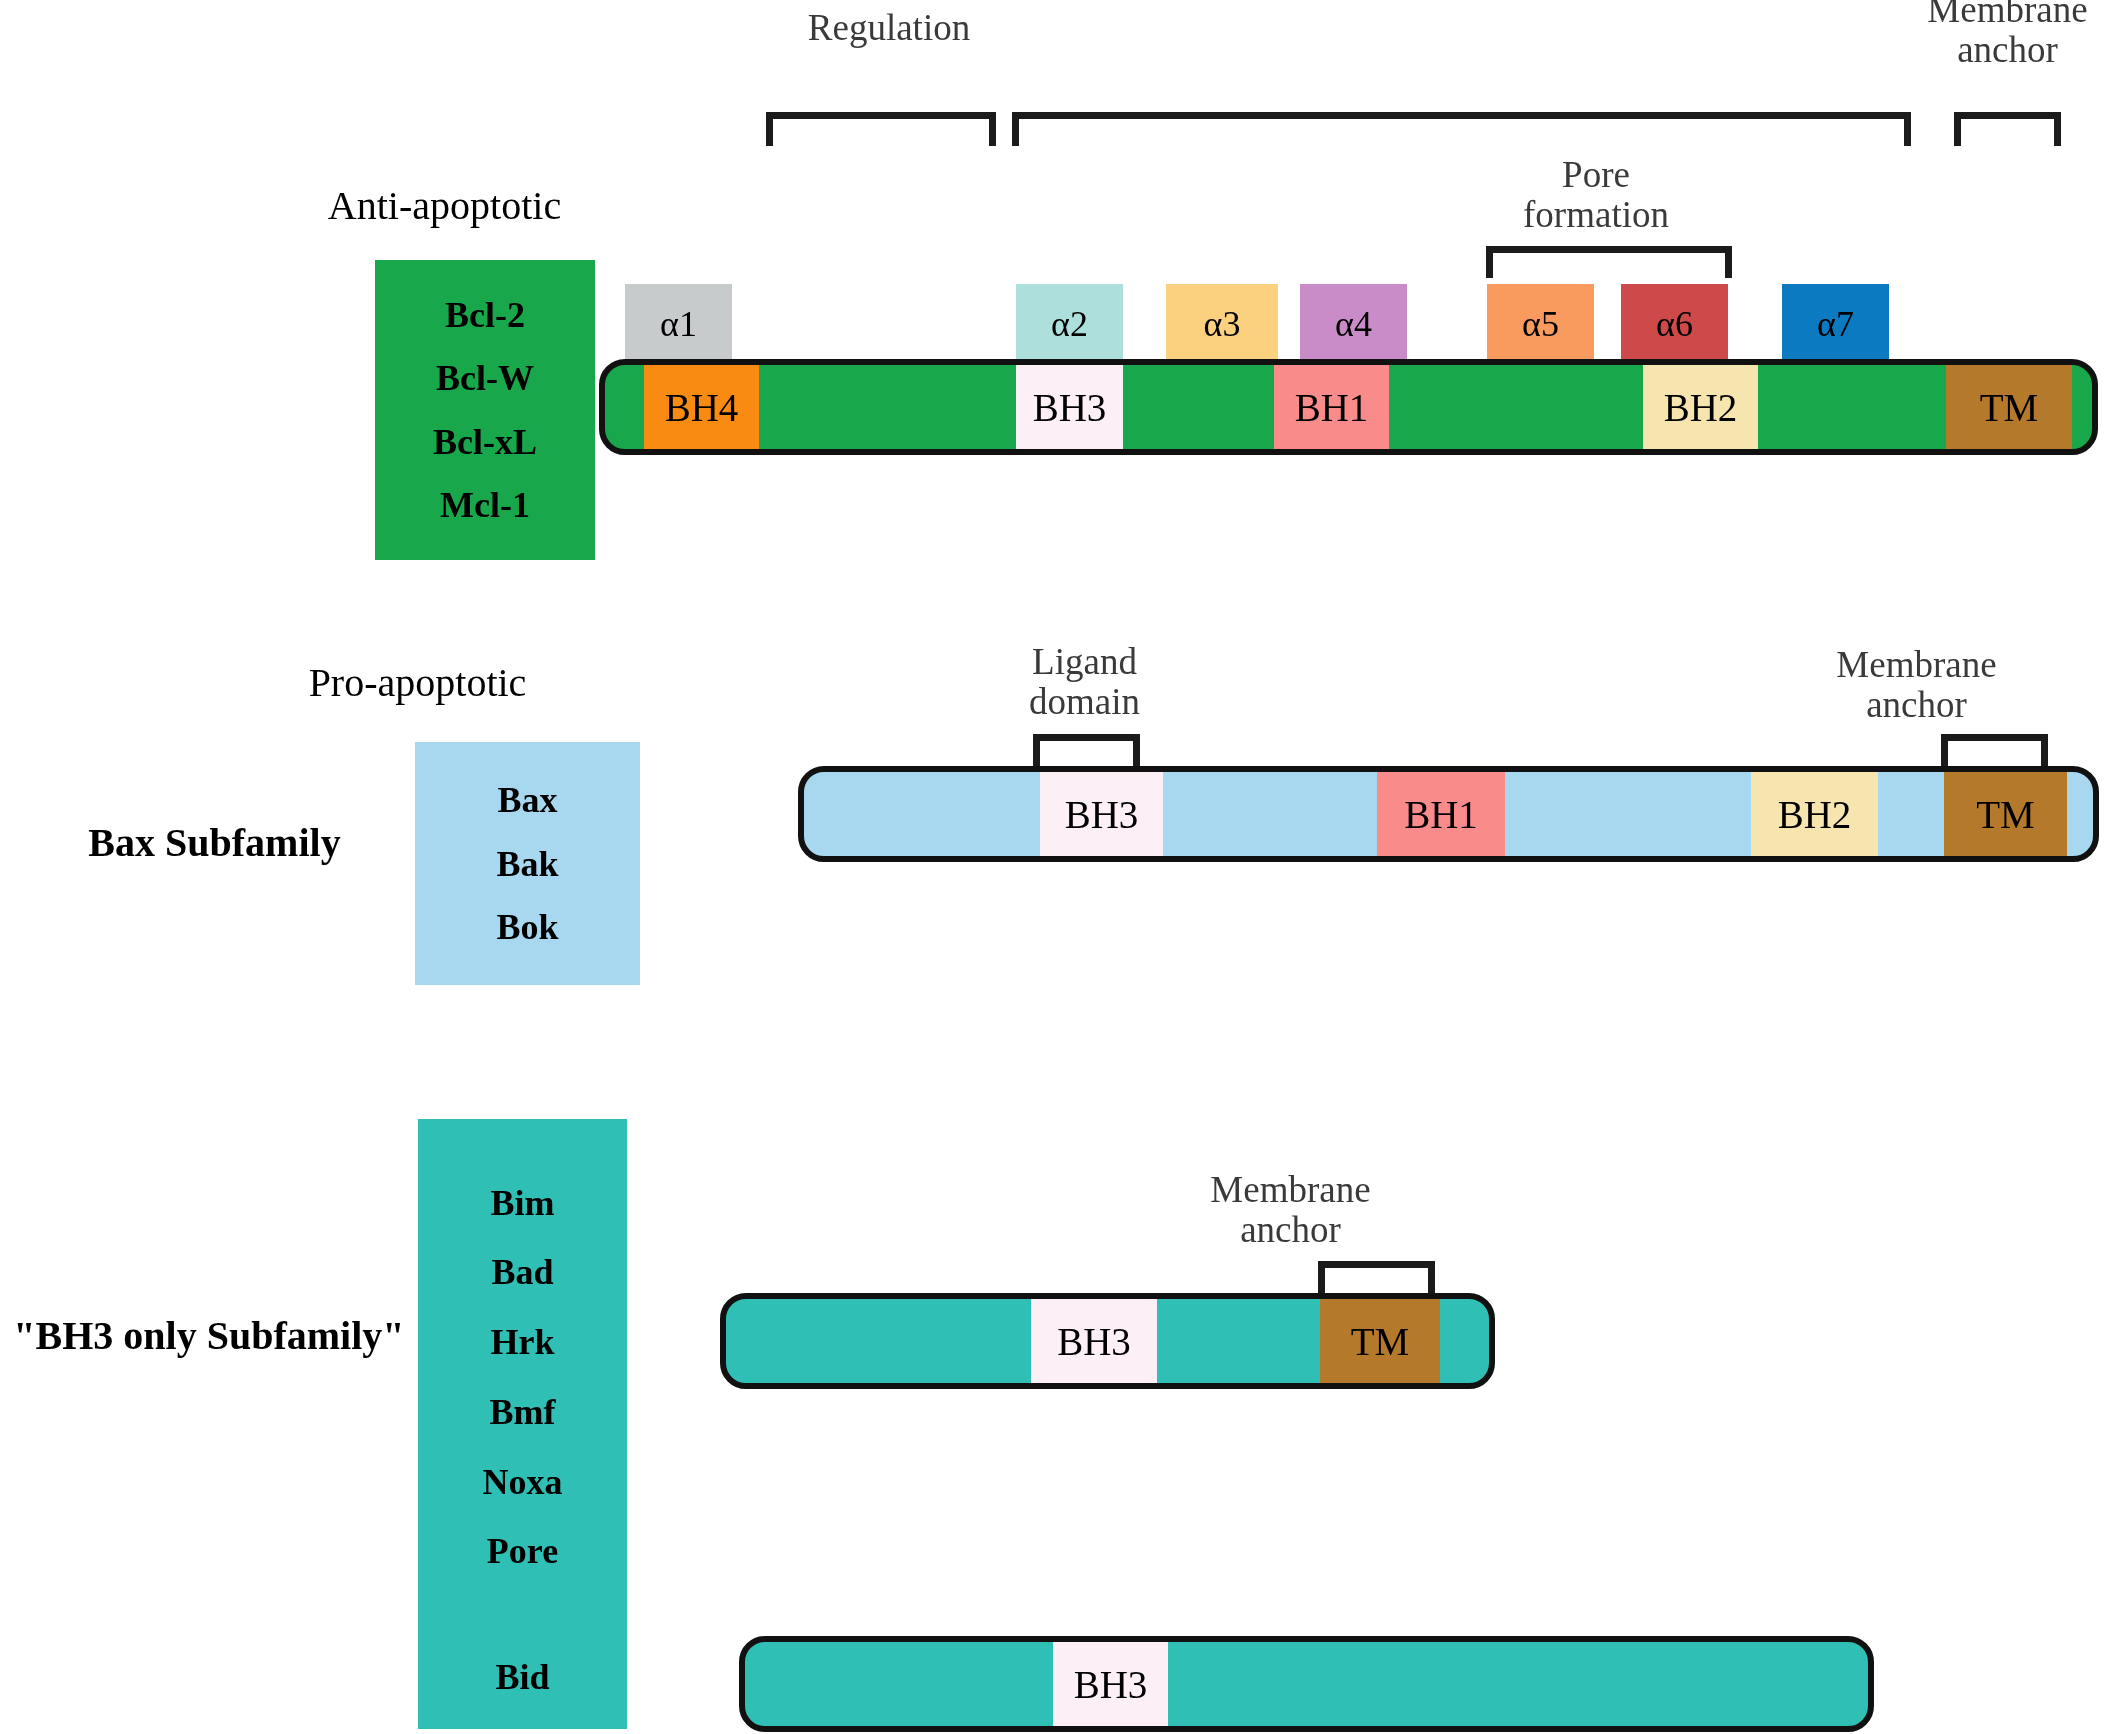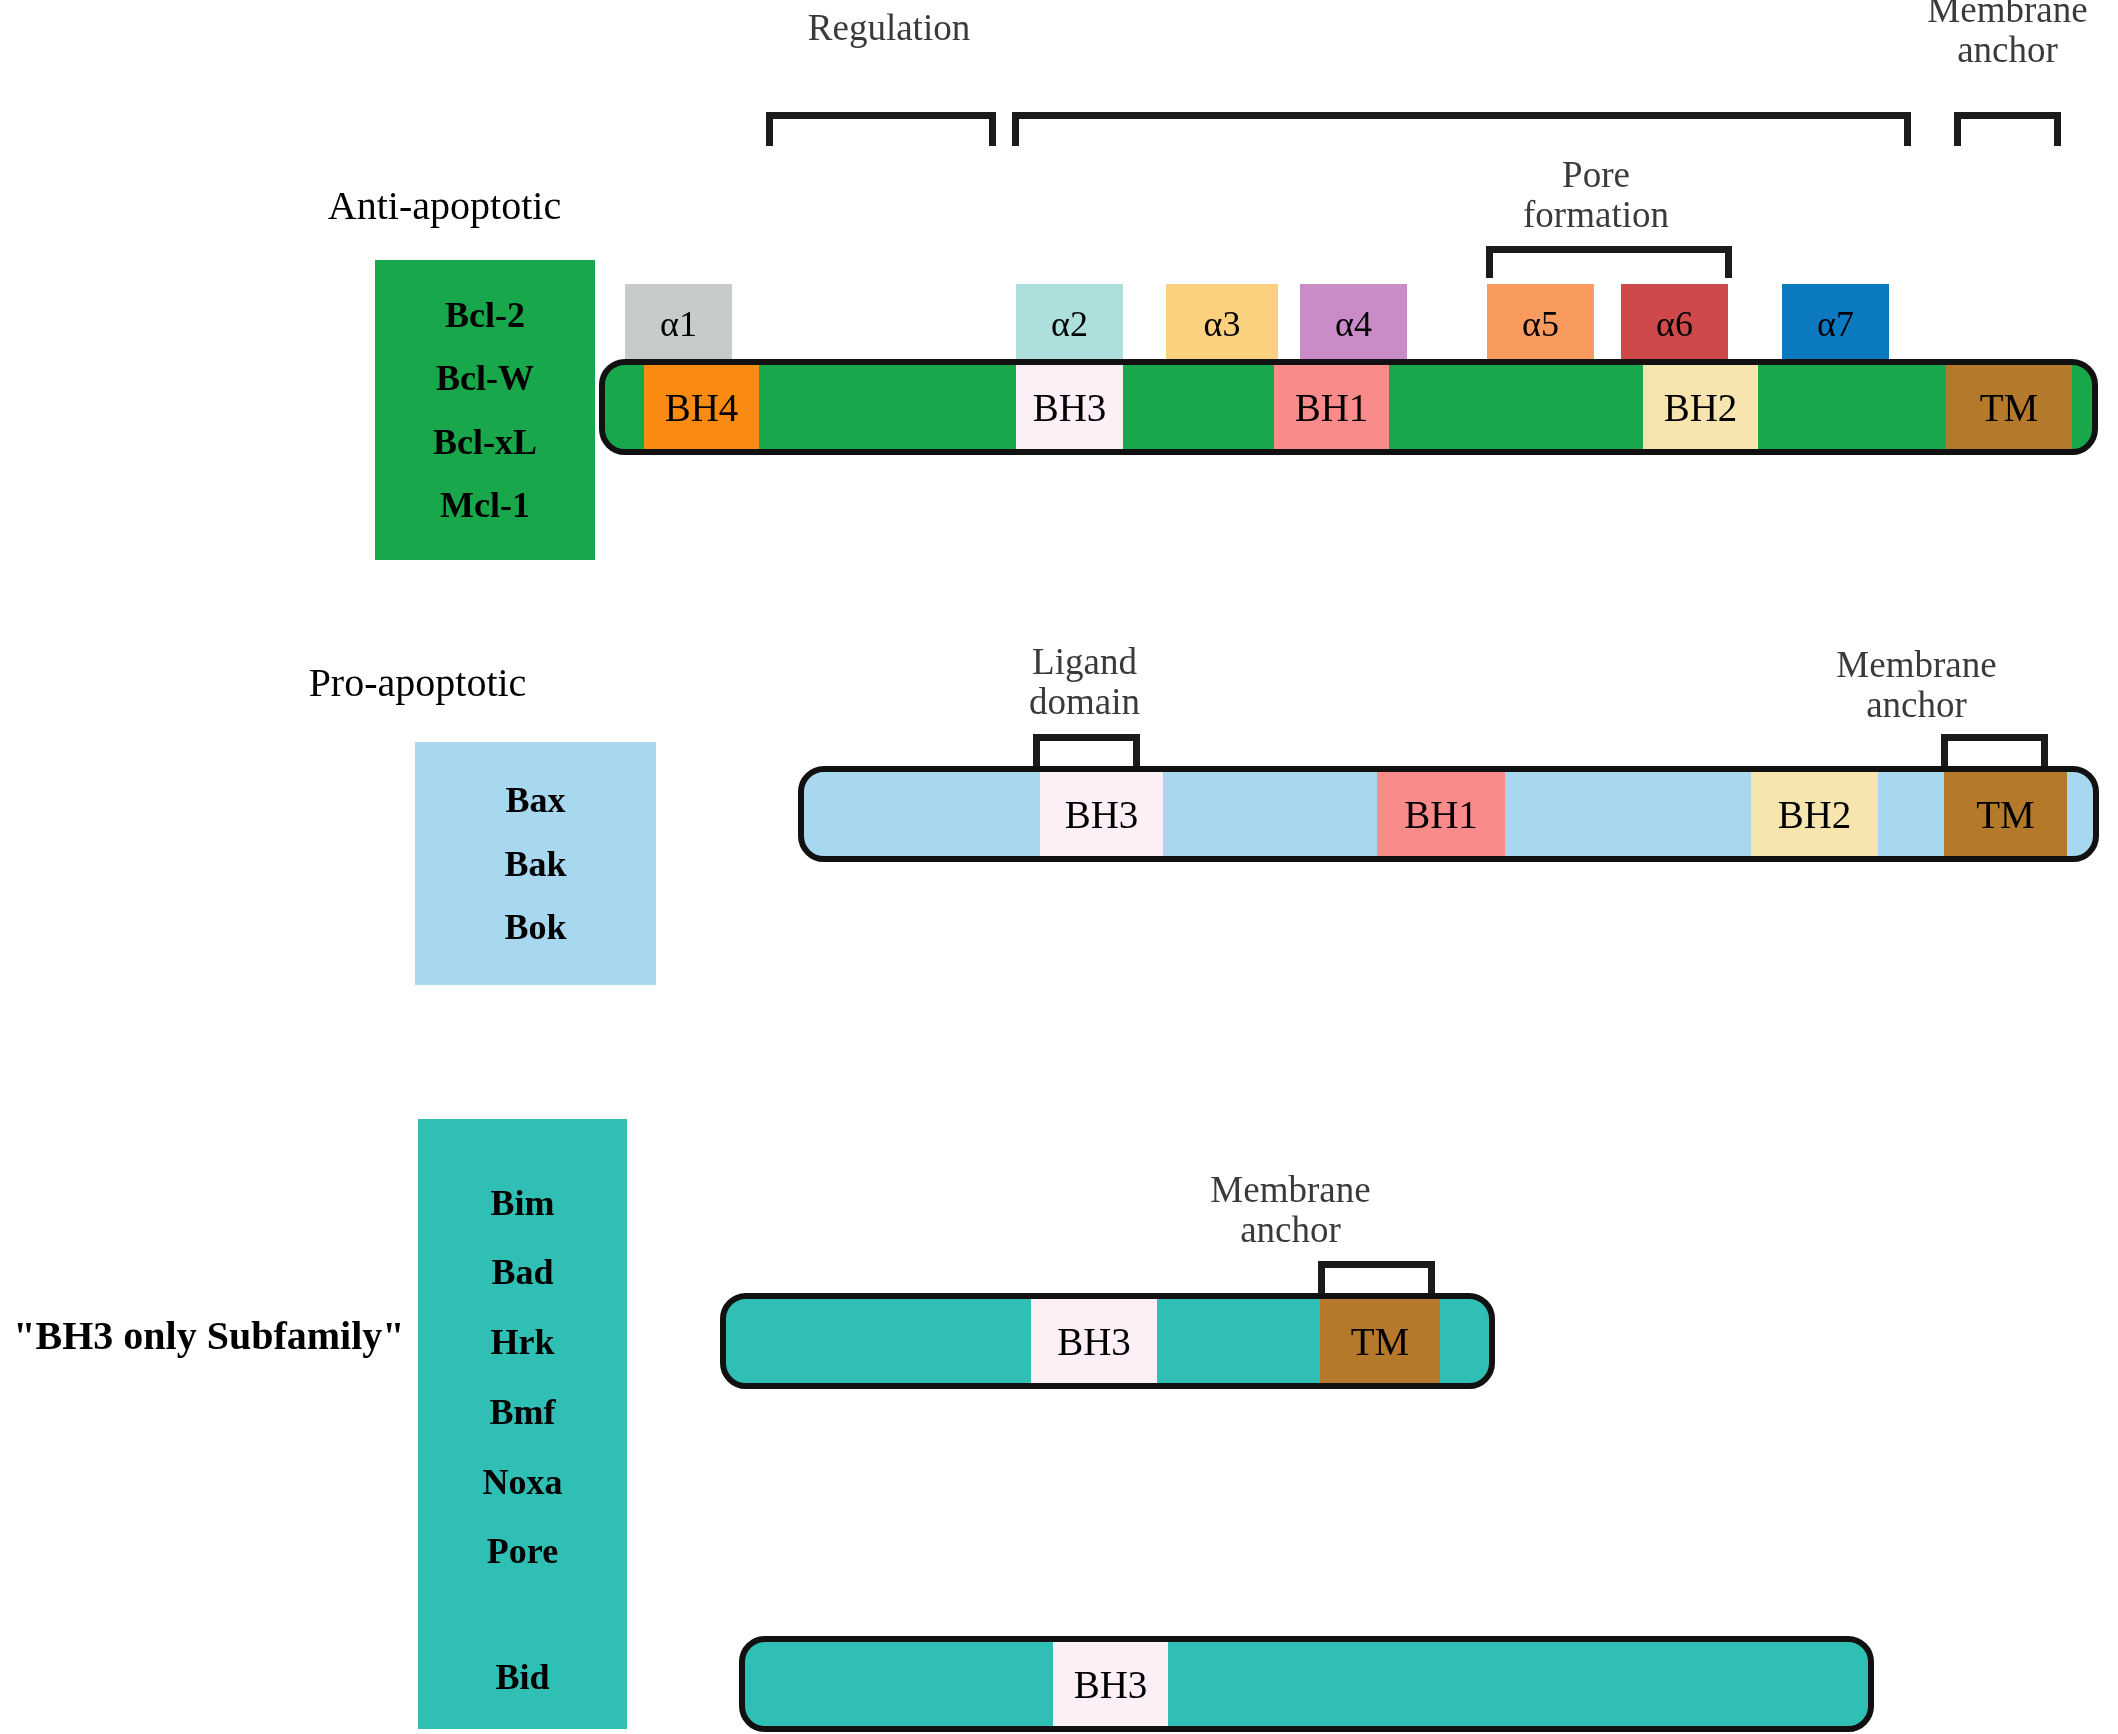--- a/index.html
+++ b/index.html
@@ -160,24 +160,25 @@
       <span>BH1</span>
       </div>
     <div class="seg" style="left:1038px;width:115px;background:#f7e5b0;">
       <span>BH2</span>
       </div>
     <div class="seg" style="left:1341px;width:126px;background:#b5792b;">
       <span>TM</span>
       </div>
   </div>
 
+  <div class="abs side-label" style="left:43px;top:819px;width:343px;">Bax Subfamily</div>
 
   <div class="abs cat-label" style="left:230px;top:659px;width:375px;">Pro-apoptotic</div>
 
-  <div class="abs legend-box" style="left:415px;top:742px;width:209px;height:217px;background:#a8d8f0;padding:13px 16px;">
+  <div class="abs legend-box" style="left:415px;top:742px;width:209px;height:217px;background:#a8d8f0;padding:13px 8px;">
     <div class="legend-item">Bax</div>
     <div class="legend-item">Bak</div>
     <div class="legend-item">Bok</div>
   </div>
 
   <div class="abs bracket-label" style="left:972px;top:642px;width:225px;">
     <div>Ligand</div>
     <div>domain</div>
   </div>
   <div class="abs bracket" style="left:1033px;top:734px;width:107px;height:33px;"></div>

